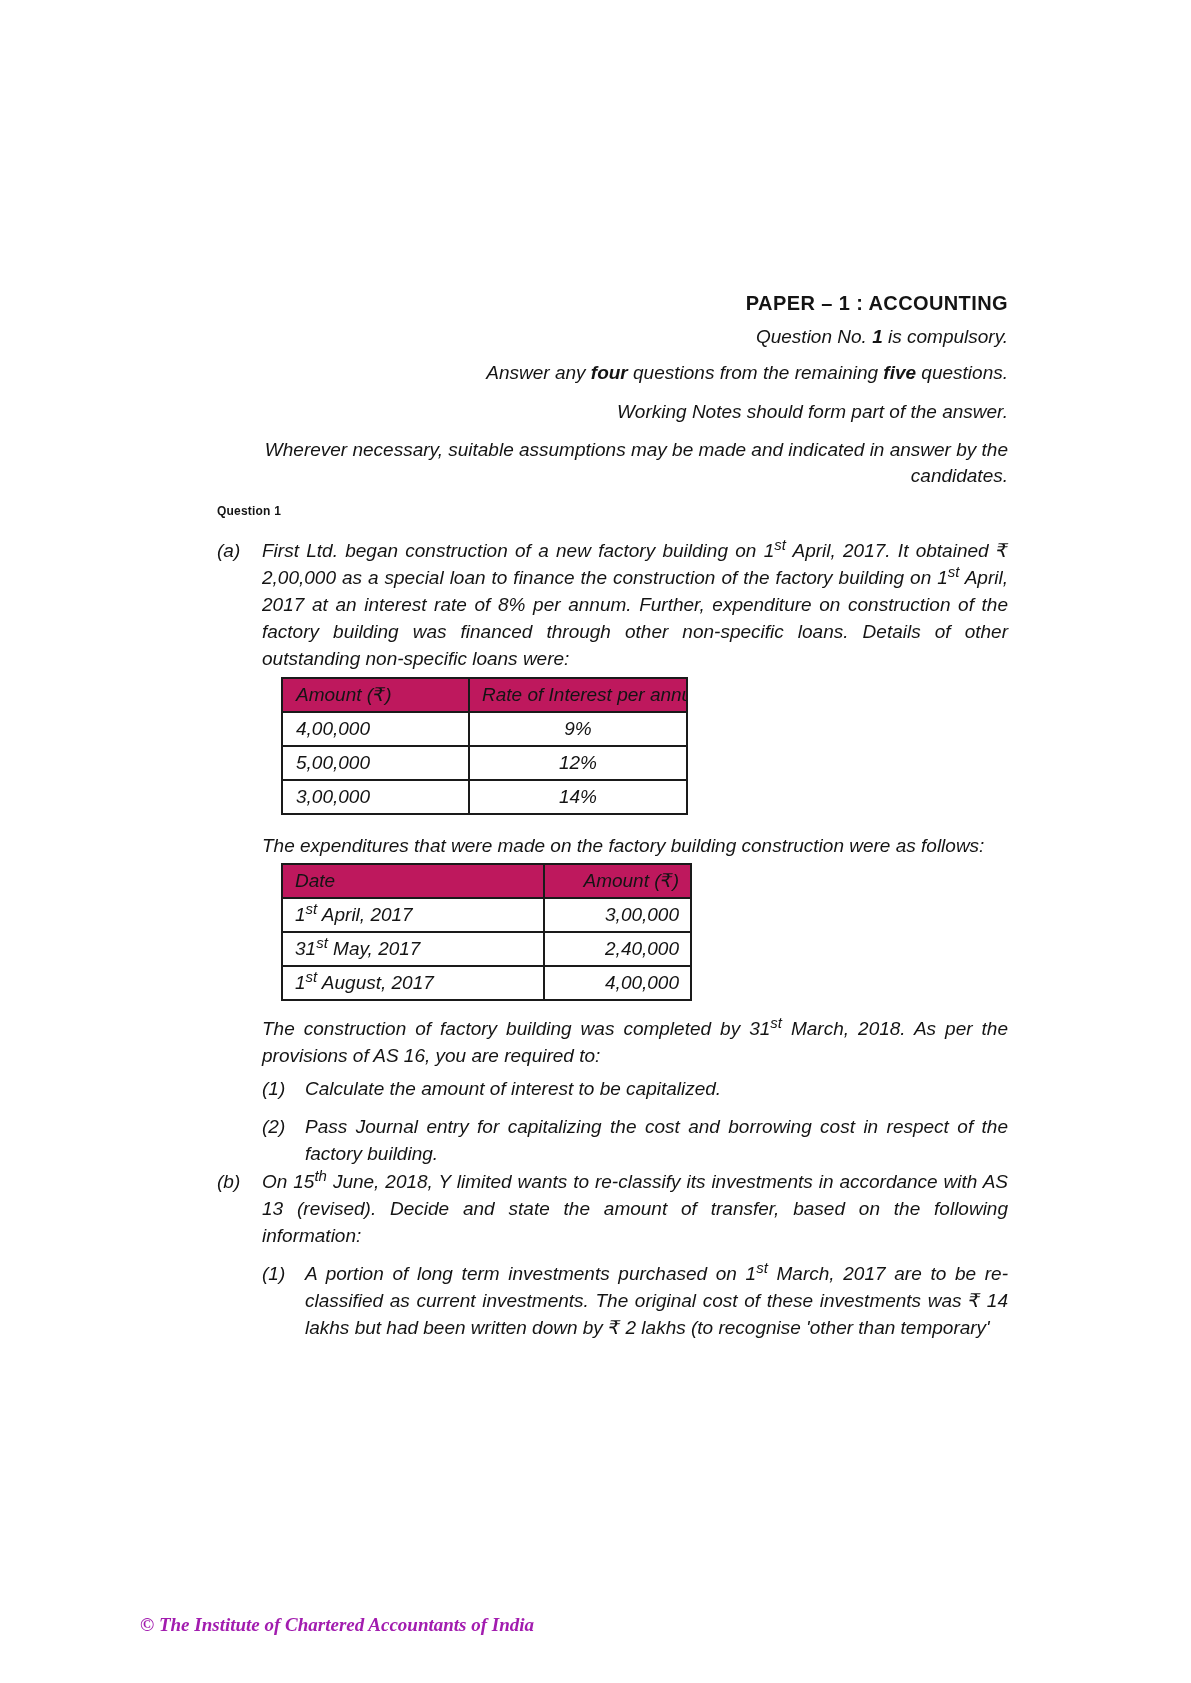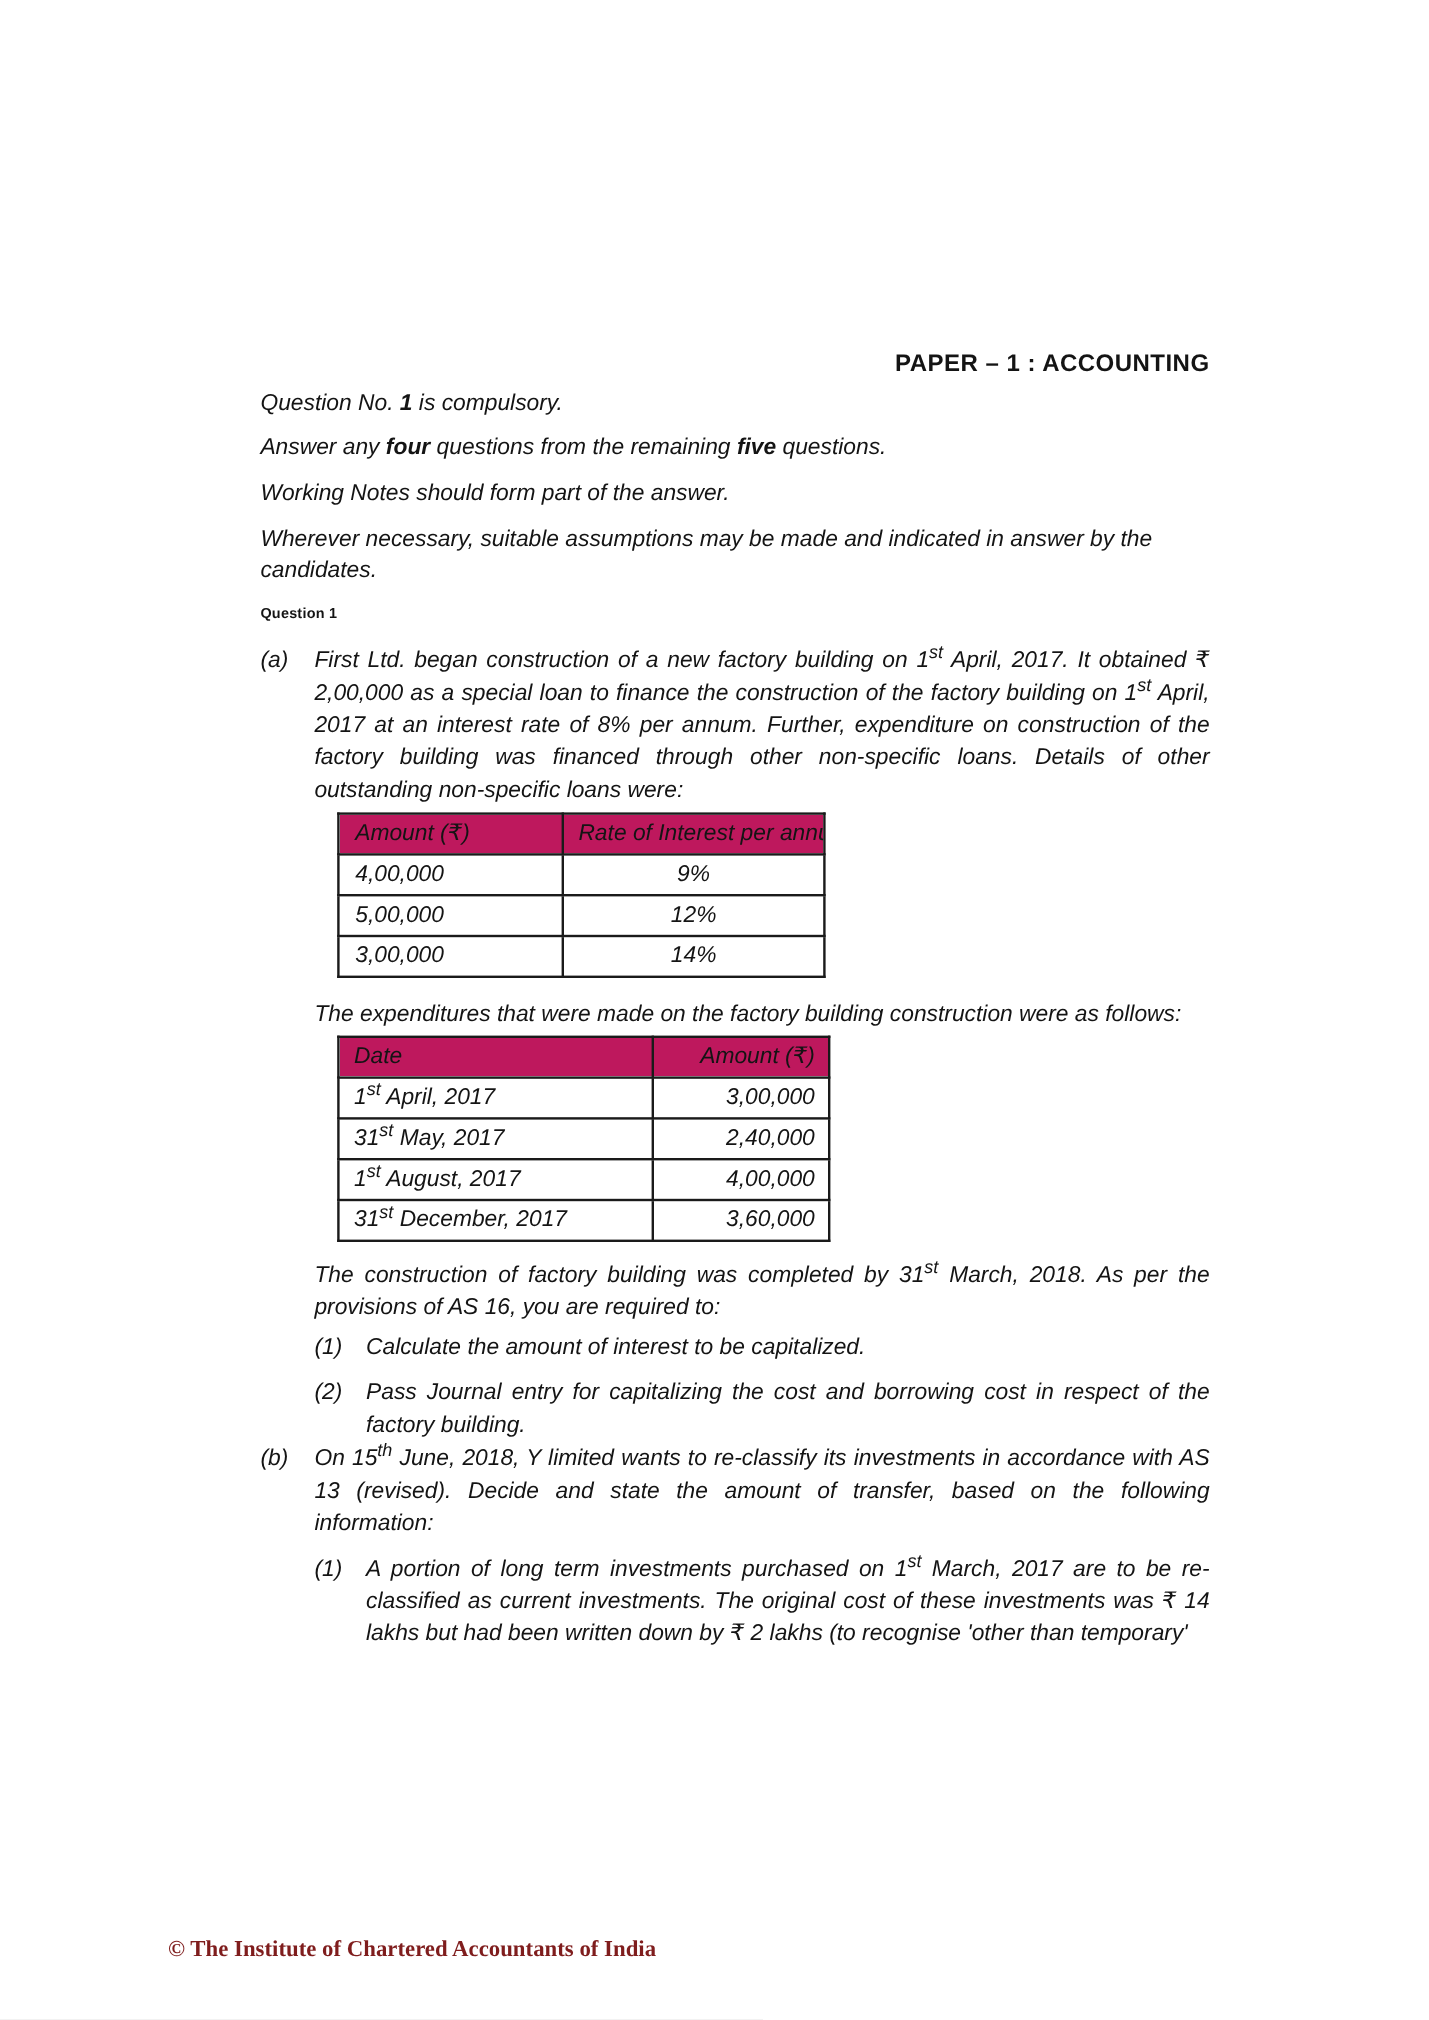--- a/index.html
+++ b/index.html
@@ -13,21 +13,21 @@
   }
   .content{
     position:absolute;left:217px;top:290px;width:791px;
     font-size:19px;
   }
   .doc-title{
     text-align:right;font-weight:700;font-size:20px;line-height:27px;
     letter-spacing:0.4px;margin:0 0 6px 0;
   }
   .inst{
-    text-align:left;font-style:italic;line-height:27px;margin:0;
+    text-align:right;font-style:italic;line-height:27px;margin:0;
   }
   .line-compulsory{margin-bottom:9px;}
   .line-answer{margin-bottom:12px;}
   .line-assumptions{line-height:26px;margin-bottom:8px;}
   .line-working{margin-bottom:12px;}
   .q-heading{
     font-weight:700;font-size:12px;line-height:28px;margin:0 0 12px 0;
     letter-spacing:0.2px;
   }
   .qpart{
@@ -59,21 +59,21 @@
   .tbl-loans .c2{text-align:center;}
   .tbl-exp{margin:4px 0 0 19px;width:411px;}
   .tbl-exp .c1{width:236px;text-align:left;padding-left:12px;}
   .tbl-exp .c2{text-align:right;padding-right:11px;}
   
   .seg-b{font-weight:700;}
   .seg-sup{font-size:15px;vertical-align:super;line-height:0;}
   .footer{
     position:absolute;left:140px;top:1612px;
     font-family:"Liberation Serif","DejaVu Serif",serif;
-    font-weight:700;font-size:19px;line-height:26px;color:#7f1d1d;
+    font-weight:700;font-size:19px;line-height:26px;color:#a21caf;font-style:italic;
   }
 </style>
 </head>
 <body>
 
 <div class="page">
   <div class="content">
 
     <div class="doc-title">PAPER – 1 : ACCOUNTING</div>
     <div class="inst line-compulsory"><span>Question No. </span><span class="seg-b">1</span><span> is compulsory.</span></div>
@@ -125,24 +125,20 @@
             <td class="c2">3,00,000</td>
           </tr>
           <tr>
             <td class="c1"><span>31</span><span class="seg-sup">st</span><span> May, 2017</span></td>
             <td class="c2">2,40,000</td>
           </tr>
           <tr>
             <td class="c1"><span>1</span><span class="seg-sup">st</span><span> August, 2017</span></td>
             <td class="c2">4,00,000</td>
           </tr>
-          <tr>
-            <td class="c1"><span>31</span><span class="seg-sup">st</span><span> December, 2017</span></td>
-            <td class="c2">3,60,000</td>
-          </tr>
         </tbody>
       </table>
 
       <div class="jpara spacer-close"><span>The construction of factory building was completed by 31</span><span class="seg-sup">st</span><span> March, 2018. As per the provisions of AS 16, you are required to:</span></div>
 
       <div class="item item-a1">
         <span class="ilabel">(1)</span>
         <div class="jpara">Calculate the amount of interest to be capitalized.</div>
       </div>
       <div class="item item-a2">

